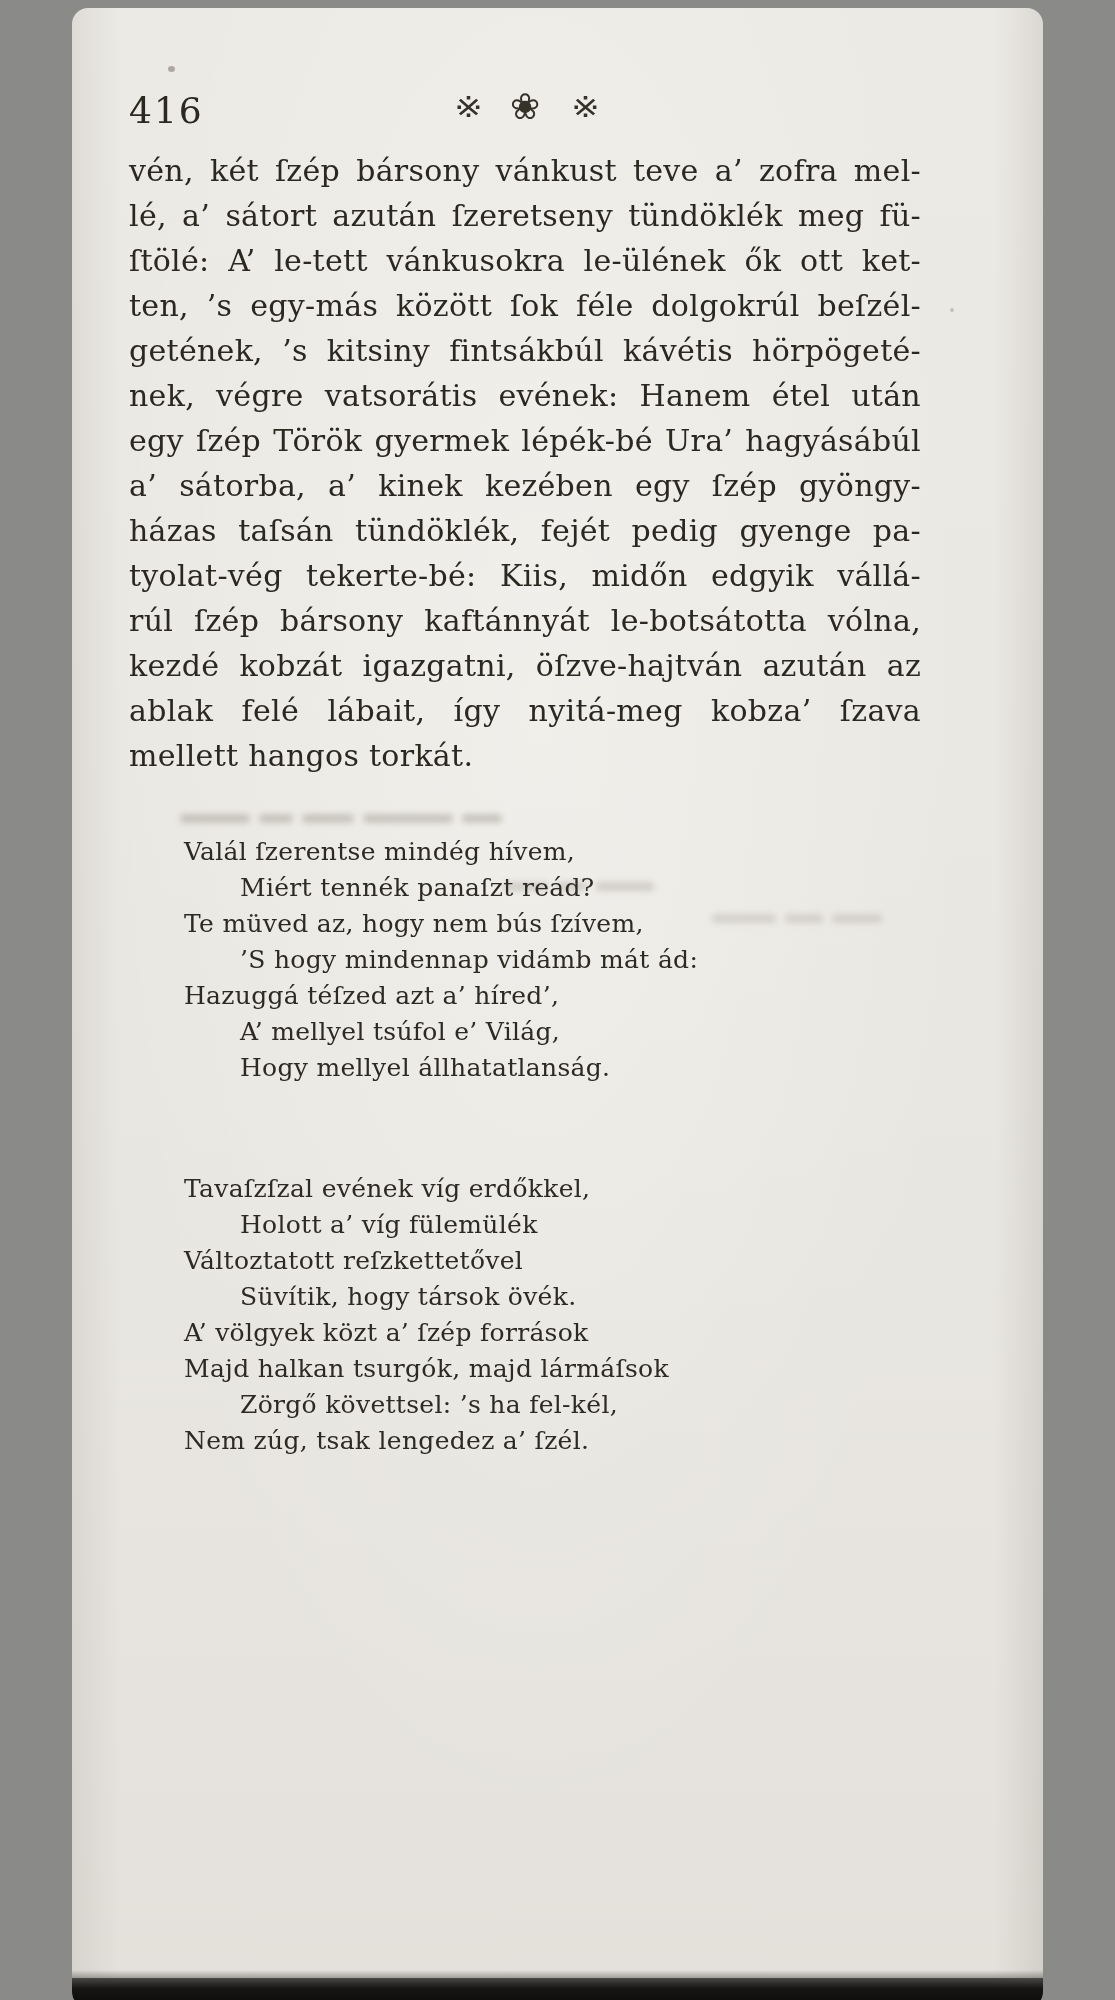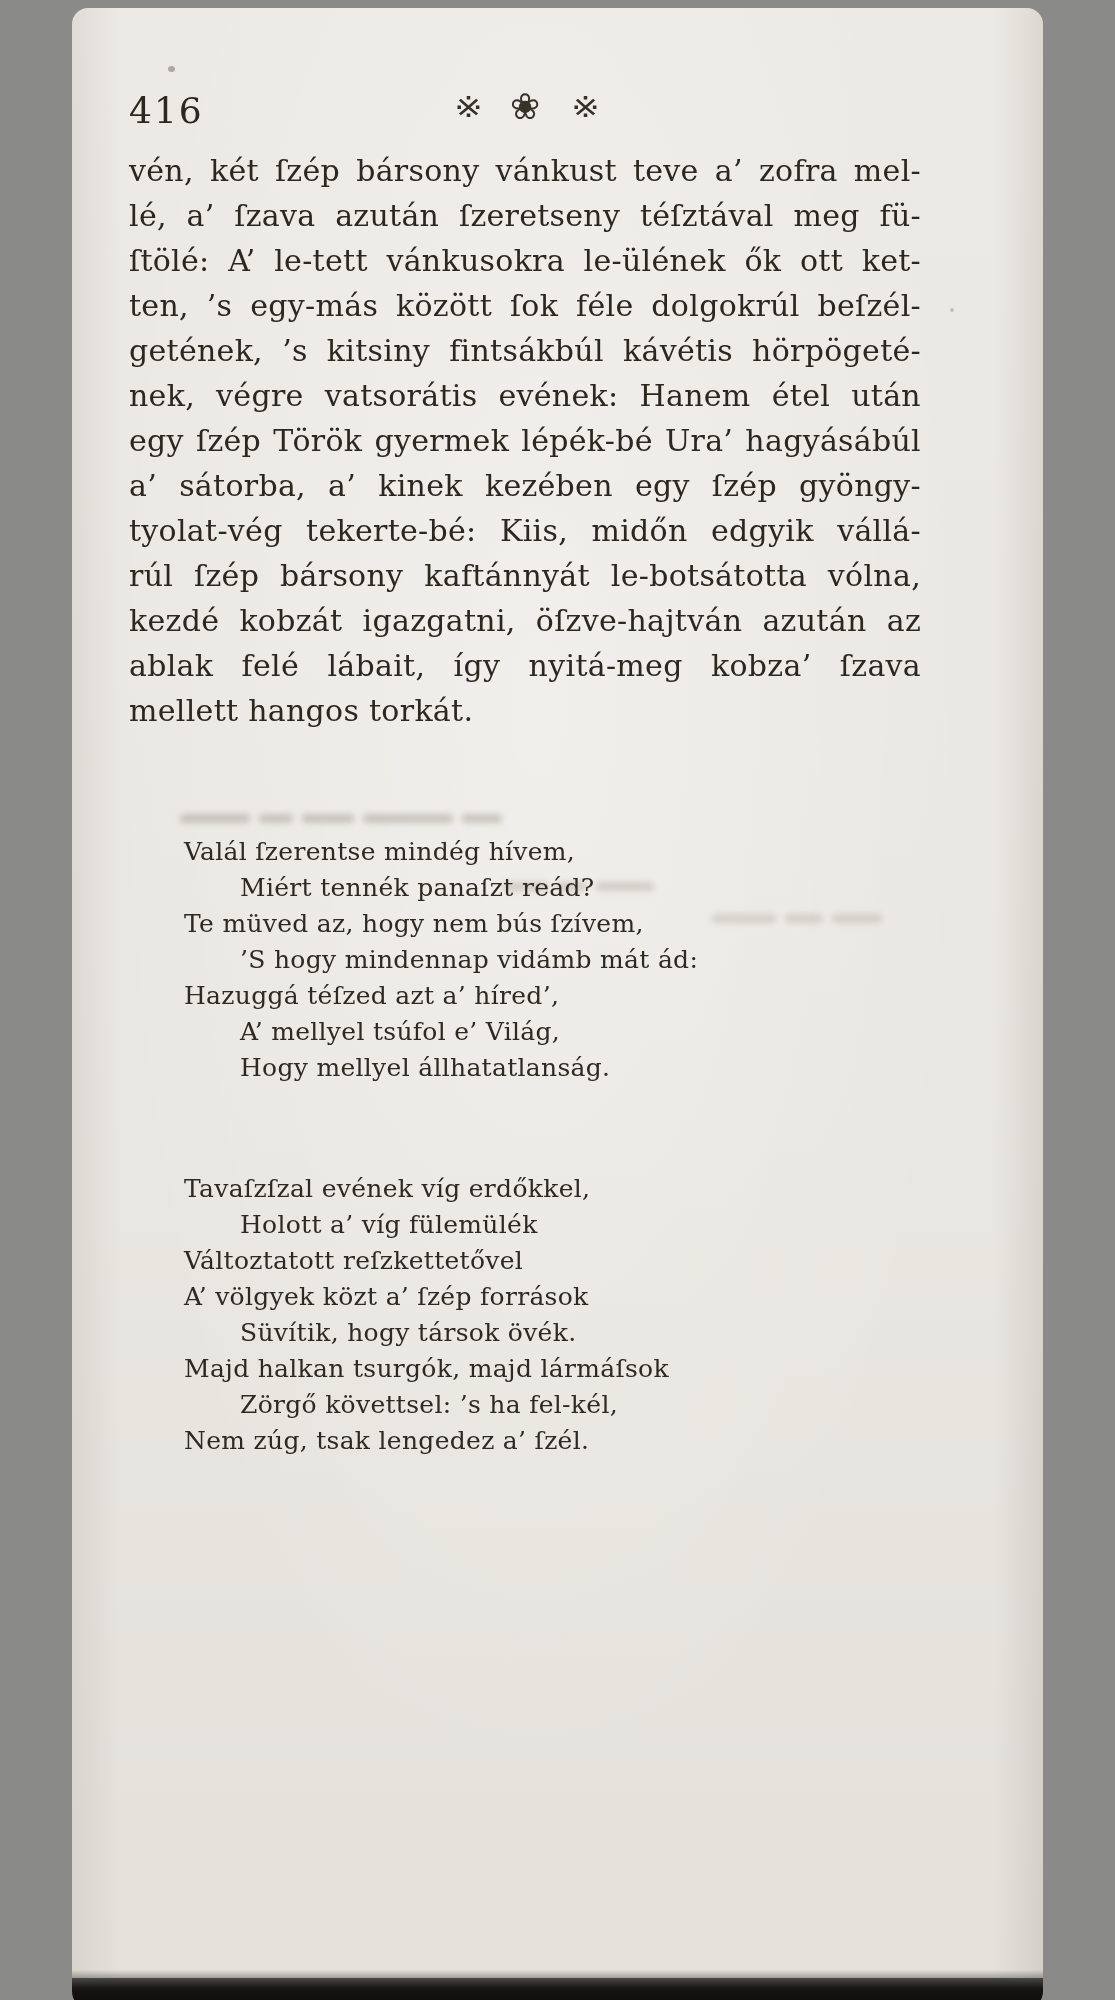--- a/index.html
+++ b/index.html
@@ -97,27 +97,28 @@
   <div class="page-number">416</div>
 
   <div class="ornament-row">
     <span class="orn orn-zig">※</span>
     <span class="orn orn-flower">❀</span>
     <span class="orn orn-zig">※</span>
   </div>
 
   <div class="prose">
       <div class="line">vén, két ſzép bársony vánkust teve a’ zofra mel-</div>
-      <div class="line">lé, a’ ſzava azután ſzeretseny téſztával meg fü-</div>
+      <div class="line">lé, a’ sátort azután ſzeretseny tündöklék meg fü-</div>
       <div class="line">ſtölé: A’ le-tett vánkusokra le-ülének ők ott ket-</div>
       <div class="line">ten, ’s egy-más között ſok féle dolgokrúl beſzél-</div>
       <div class="line">getének, ’s kitsiny fintsákbúl kávétis hörpögeté-</div>
       <div class="line">nek, végre vatsorátis evének: Hanem étel után</div>
       <div class="line">egy ſzép Török gyermek lépék-bé Ura’ hagyásábúl</div>
       <div class="line">a’ sátorba, a’ kinek kezében egy ſzép gyöngy-</div>
+      <div class="line">házas taſsán tündöklék, fejét pedig gyenge pa-</div>
       <div class="line">tyolat-vég tekerte-bé: Kiis, midőn edgyik vállá-</div>
       <div class="line">rúl ſzép bársony kaftánnyát le-botsátotta vólna,</div>
       <div class="line">kezdé kobzát igazgatni, öſzve-hajtván azután az</div>
       <div class="line">ablak felé lábait, így nyitá-meg kobza’ ſzava</div>
       <div class="line last">mellett hangos torkát.</div>
     </div>
 
   <div class="smudge smudge1">
     <span class="blot" style="width:70px"></span><span class="blot" style="width:34px"></span><span class="blot" style="width:52px"></span><span class="blot" style="width:90px"></span><span class="blot" style="width:40px"></span>
   </div>
@@ -134,22 +135,22 @@
       <div class="vline">Te müved az, hogy nem bús ſzívem,</div>
       <div class="vline indent">’S hogy mindennap vidámb mát ád:</div>
       <div class="vline">Hazuggá téſzed azt a’ híred’,</div>
       <div class="vline indent">A’ mellyel tsúfol e’ Világ,</div>
       <div class="vline indent">Hogy mellyel állhatatlanság.</div>
     </div>
   <div class="verse v2">
       <div class="vline">Tavaſzſzal evének víg erdőkkel,</div>
       <div class="vline indent">Holott a’ víg fülemülék</div>
       <div class="vline">Változtatott reſzkettetővel</div>
+      <div class="vline indent">Süvítik, hogy társok övék.</div>
       <div class="vline">A’ völgyek közt a’ ſzép források</div>
-      <div class="vline indent">Süvítik, hogy társok övék.</div>
       <div class="vline">Majd halkan tsurgók, majd lármáſsok</div>
       <div class="vline indent">Zörgő követtsel: ’s ha fel-kél,</div>
       <div class="vline">Nem zúg, tsak lengedez a’ ſzél.</div>
     </div>
 
   <div class="speck" style="left:96px; top:58px; width:7px; height:6px;"></div>
   <div class="speck" style="left:878px; top:300px; width:4px; height:4px; opacity:.3;"></div>
   <div class="speck" style="left:1010px; top:905px; width:5px; height:4px; opacity:.3;"></div>
   <div class="speck" style="left:1062px; top:1443px; width:6px; height:5px; opacity:.35;"></div>
 

